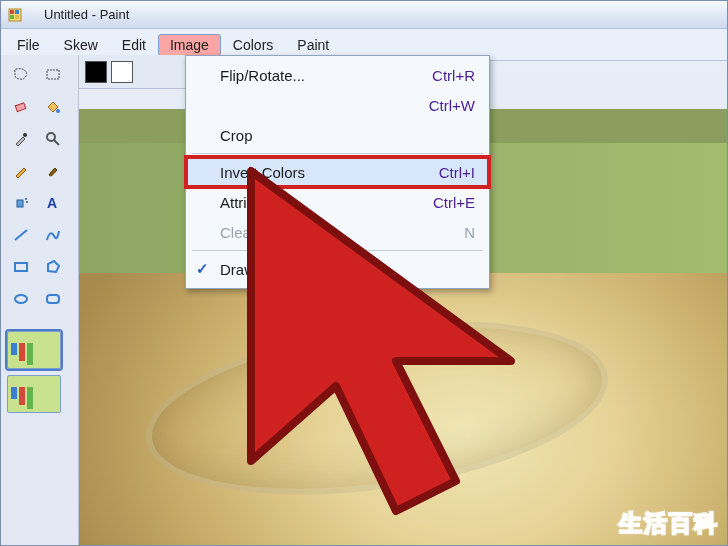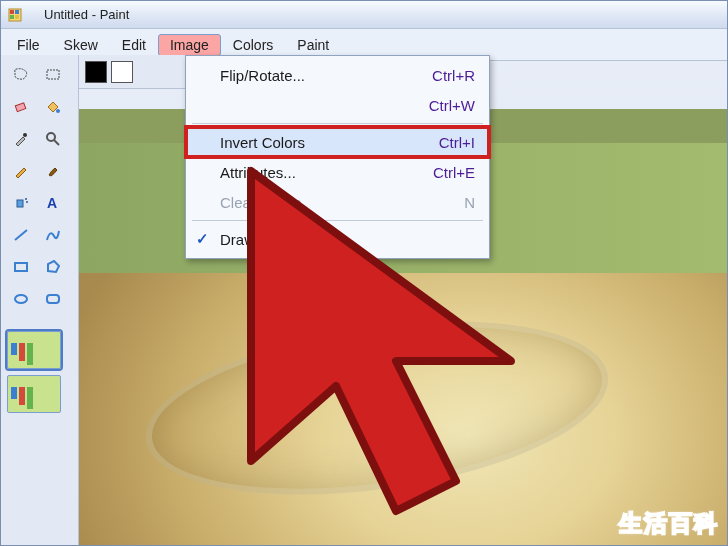--- a/index.html
+++ b/index.html
@@ -287,20 +287,24 @@
   </div>
 
   <div class="dropdown">
     <div class="dd-row">
       <span>Flip/Rotate...</span>
       <span class="shortcut">Ctrl+R</span>
     </div>
     <div class="dd-row">
       <span class="shortcut">Ctrl+W</span>
     </div>
+    <div class="dd-row">
+      <span>Crop</span>
+      <span class="shortcut"></span>
+    </div>
     <div class="dd-sep"></div>
     <div class="dd-row highlight">
       <span>Invert Colors</span>
       <span class="shortcut">Ctrl+I</span>
     </div>
     <div class="dd-row">
       <span>Attributes...</span>
       <span class="shortcut">Ctrl+E</span>
     </div>
     <div class="dd-row disabled">

